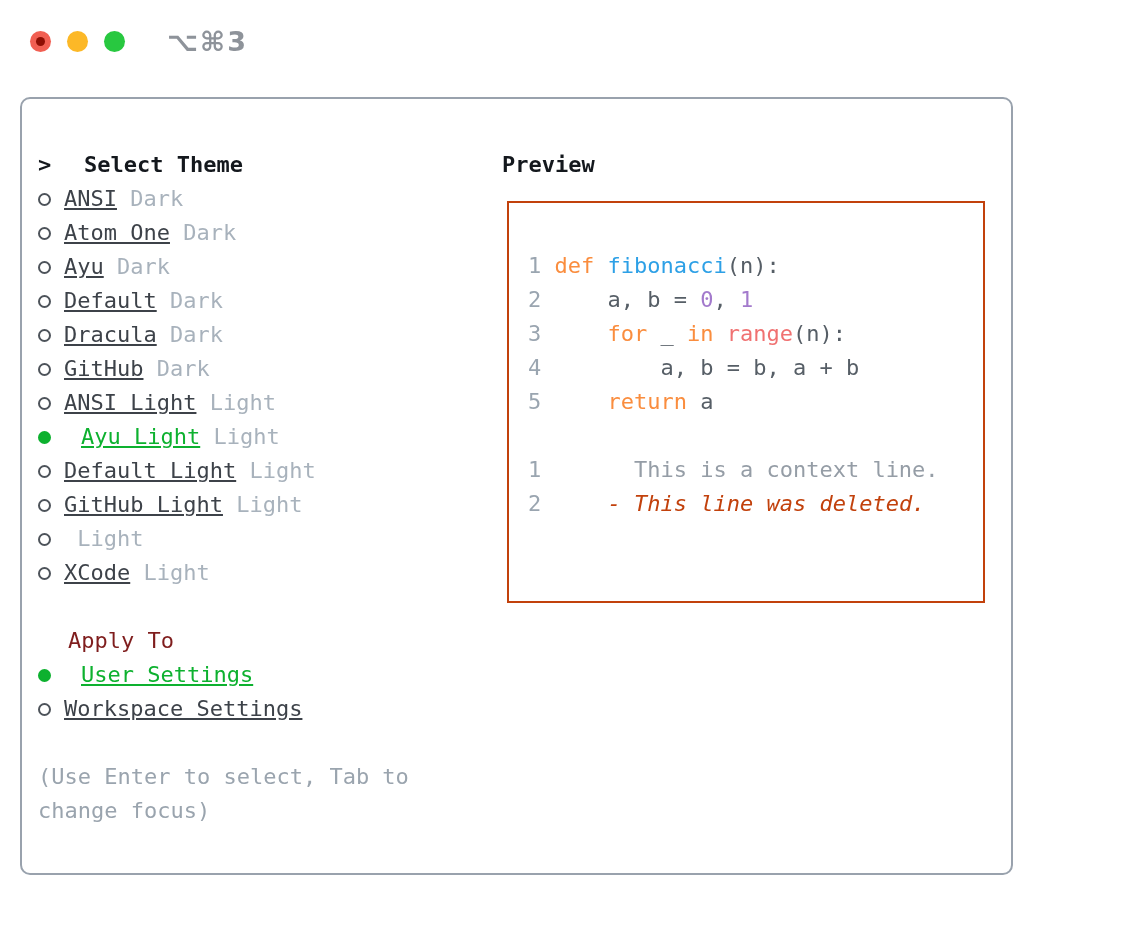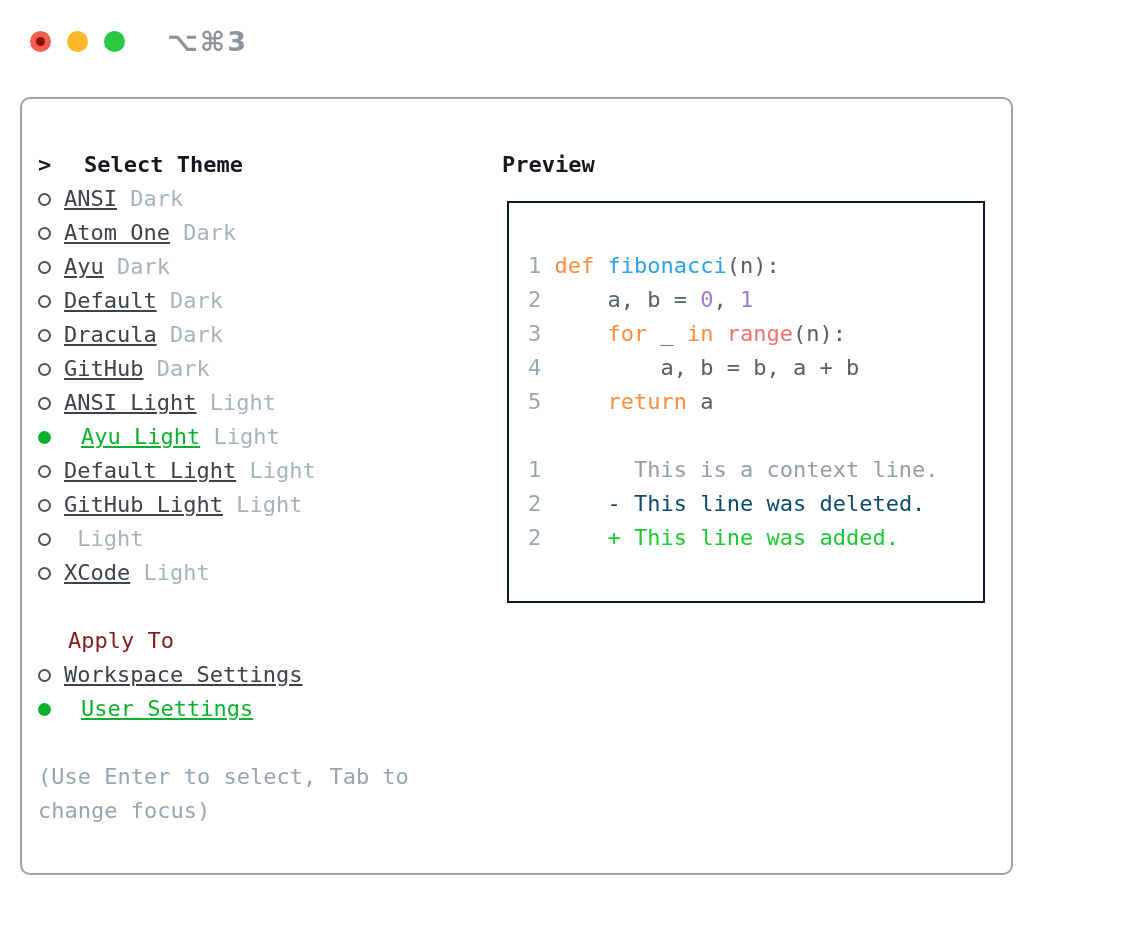--- a/index.html
+++ b/index.html
@@ -28,30 +28,30 @@
   .radio{width:13px;height:13px;border-radius:50%;border:2px solid #4d535a;box-sizing:border-box;}
   .radio.sel{background:#0db12f;border-color:#0db12f;}
   .item-name{color:#3d4249;text-decoration:underline;}
   .item-name.sel{color:#0db12f;margin-left:17px;}
   .variant{color:#a8b2bc;margin-left:1ch;}
   .apply-header{margin-left:30px;color:#7f1d1d;}
   .hint{width:392px;margin-top:0;color:#9aa4ae;line-height:34px;}
 
   
   .preview-label{position:absolute;left:480px;top:49px;height:34px;line-height:34px;font-size:22px;font-weight:bold;color:#14181d;}
-  .preview-box{position:absolute;left:485px;top:102px;width:478px;height:402px;box-sizing:border-box;border:2px solid #0f172a;background:#ffffff;padding:46px 8px 0 19px;overflow:hidden;}
+  .preview-box{position:absolute;left:485px;top:102px;width:478px;height:402px;box-sizing:border-box;border:2px solid #c2410c;background:#ffffff;padding:46px 8px 0 19px;overflow:hidden;}
   .pline{height:34px;line-height:34px;font-size:22px;white-space:pre;color:#565e66;}
   .lnum{color:#9aa5b0;}
   .pl{color:#565e66;}
   .kw{color:#fa8d3e;}
   .fn{color:#2da0e6;}
   .sp{color:#f07171;}
   .num{color:#a37acc;}
   .ctx{color:#959da6;}
-  .del{color:#0c4a6e;}
+  .del{color:#c2410c;font-style:italic;}
   .add{color:#1dc832;}
 </style>
 </head>
 <body>
 
 <div class="window">
 
   <div class="titlebar">
     <div class="dot dot-red">
         <span class="inner"></span>
@@ -84,39 +84,38 @@
           <div class="row"><span class="marker"><span class="radio"></span></span><span class="item-name">XCode</span><span class="variant">Light</span></div>
         </div>
 
       <div class="row blank"></div>
 
       <div class="row">
         <span class="apply-header">Apply To</span>
       </div>
 
       <div id="apply-options">
+          <div class="row"><span class="marker"><span class="radio sel"></span></span><span class="item-name sel">User Settings</span></div>
           <div class="row"><span class="marker"><span class="radio"></span></span><span class="item-name">Workspace Settings</span></div>
-          <div class="row"><span class="marker"><span class="radio sel"></span></span><span class="item-name sel">User Settings</span></div>
         </div>
 
       <div class="row blank"></div>
 
       <div class="hint">(Use Enter to select, Tab to change focus)</div>
     </div>
 
     <div class="preview-label">Preview</div>
 
     <div class="preview-box">
       <div id="preview-lines">
           <div class="pline"><span class="lnum">1 </span><span class="kw">def </span><span class="fn">fibonacci</span><span class="pl">(n):</span></div>
           <div class="pline"><span class="lnum">2 </span><span class="pl">    a, b = </span><span class="num">0</span><span class="pl">, </span><span class="num">1</span></div>
           <div class="pline"><span class="lnum">3 </span><span class="pl">    </span><span class="kw">for</span><span class="pl"> _ </span><span class="kw">in</span><span class="pl"> </span><span class="sp">range</span><span class="pl">(n):</span></div>
           <div class="pline"><span class="lnum">4 </span><span class="pl">        a, b = b, a + b</span></div>
           <div class="pline"><span class="lnum">5 </span><span class="pl">    </span><span class="kw">return</span><span class="pl"> a</span></div>
           <div class="pline"><span class="lnum"></span></div>
           <div class="pline"><span class="lnum">1 </span><span class="ctx">      This is a context line.</span></div>
           <div class="pline"><span class="lnum">2 </span><span class="pl">    </span><span class="del">- This line was deleted.</span></div>
-          <div class="pline"><span class="lnum">2 </span><span class="pl">    </span><span class="add">+ This line was added.</span></div>
         </div>
     </div>
 
   </div>
 </div>
 
 </body></html>

